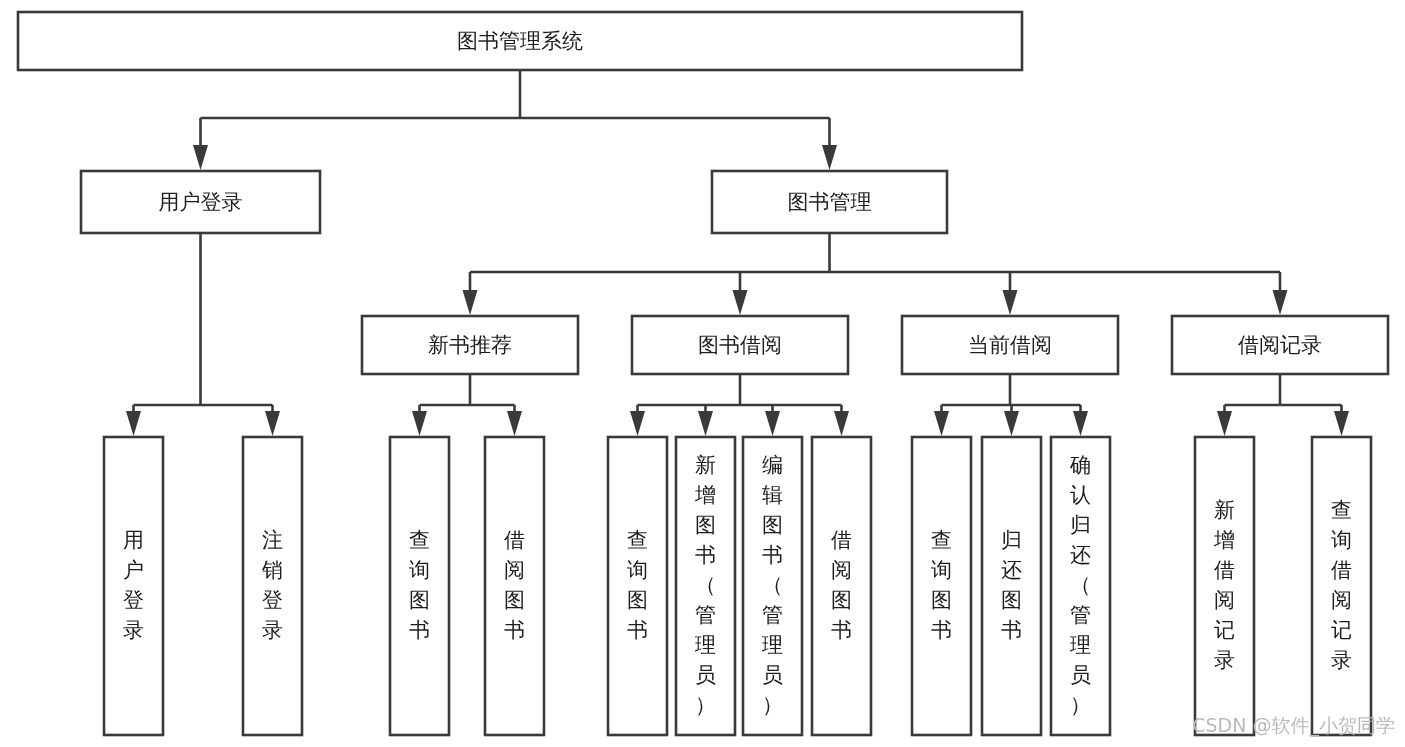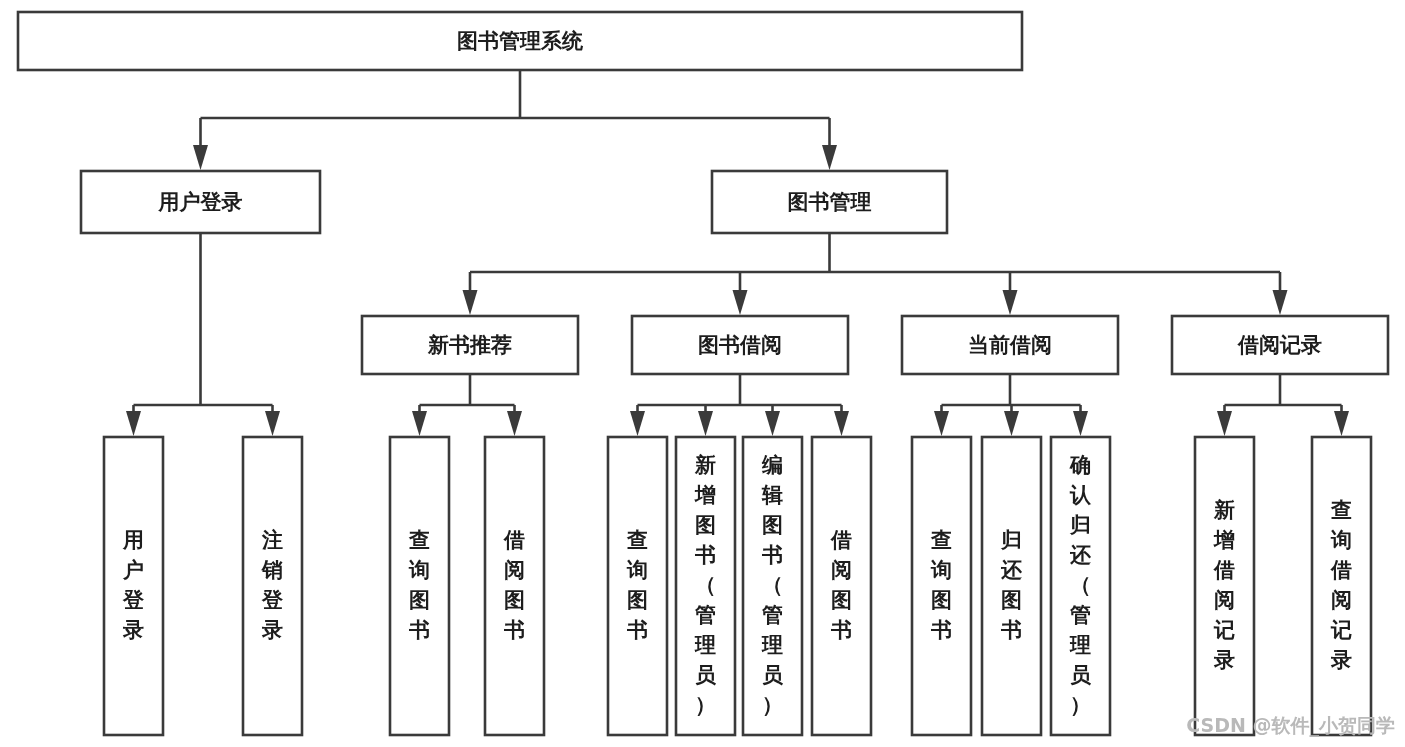--- a/index.html
+++ b/index.html
@@ -14,21 +14,20 @@
     position: relative;
     overflow: hidden;
     font-family: "DejaVu Sans", "Liberation Sans", sans-serif;
   }
   #diagram-root {
     position: absolute;
     left: 0;
     top: 0;
     width: 1207px;
     height: 747px;
-    font-weight: bold;
   }
   svg.diagram-canvas {
     display: block;
     width: 1405px;
     height: 747px;
     background: #ffffff;
   }
   .node-rect {
     fill: #ffffff;
     stroke: #3a3a3a;

